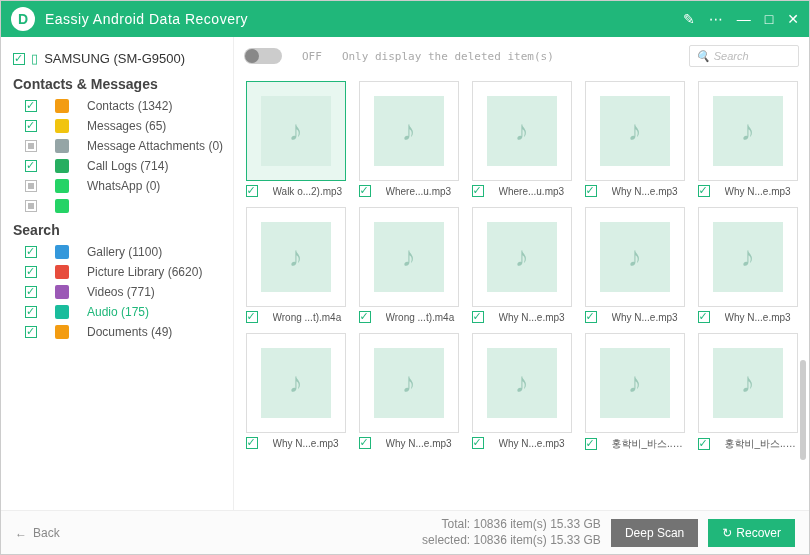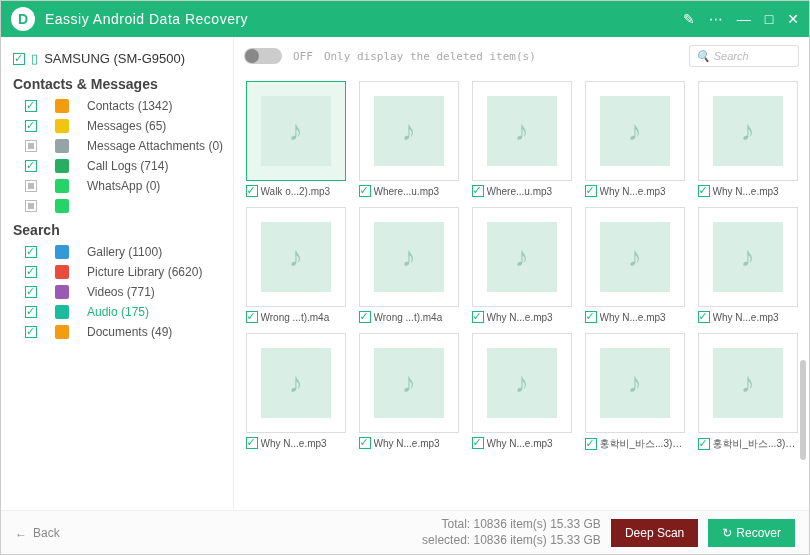--- a/index.html
+++ b/index.html
@@ -26,40 +26,40 @@
 .ic-msg{background:#f1c40f}
 .ic-attach{background:#95a5a6}
 .ic-call{background:#27ae60}
 .ic-wa{background:#25d366}
 .ic-gallery{background:#3498db}
 .ic-piclib{background:#e74c3c}
 .ic-video{background:#9b59b6}
 .ic-audio{background:#1abc9c}
 .ic-doc{background:#f39c12}
 .main{flex:1;display:flex;flex-direction:column;border-left:1px solid #eee}
-.toolbar{height:38px;display:flex;align-items:center;padding:0 10px;gap:11px;font-size:11px;color:#888}
+.toolbar{height:38px;display:flex;align-items:center;padding:0 10px;gap:20px;font-size:11px;color:#888}
 .toggle{width:38px;height:16px;background:#ccc;border-radius:8px;position:relative}
 .toggle::after{content:"";position:absolute;width:14px;height:14px;background:#888;border-radius:50%;top:1px;left:1px}
 .toggle-lbl{font-family:monospace;font-size:11px;color:#aaa}
 .search{margin-left:auto;width:110px;height:22px;border:1px solid #ddd;border-radius:2px;padding:0 6px;font-size:11px;font-style:italic;color:#bbb;display:flex;align-items:center;gap:4px}
 .grid{flex:1;overflow-y:auto;padding:6px 10px;display:grid;grid-template-columns:repeat(5,1fr);gap:10px 10px;align-content:start}
 .item{display:flex;flex-direction:column;align-items:center;gap:4px}
 .thumb{width:100px;height:100px;border:1px solid #ddd;display:flex;align-items:center;justify-content:center;background:#fff}
 .thumb.sel{border:1px solid #20b77a;background:#e8f7f0}
 .thumb-inner{width:70px;height:70px;background:#d9efe5;display:flex;align-items:center;justify-content:center}
 .note-icon{font-size:28px;color:#9cc9b8}
-.item-label{display:flex;align-items:center;gap:3px;font-size:10px;color:#555;width:100px}
+.item-label{display:flex;align-items:center;gap:15px;font-size:10px;color:#555;width:100px}
 .item-label .fn{overflow:hidden;text-overflow:ellipsis;white-space:nowrap;flex:1}
 .scrollbar{position:absolute;right:4px;top:80px;bottom:48px;width:6px}
 .scrollbar-thumb{position:absolute;width:6px;background:#ccc;border-radius:3px;top:280px;height:100px}
 .footer{height:44px;border-top:1px solid #eee;display:flex;align-items:center;padding:0 14px;gap:10px;font-size:11px;color:#888;background:#fbfbfb}
 .back{display:flex;align-items:center;gap:6px;color:#888;cursor:pointer;font-size:12px}
 .stats{flex:1;text-align:right;font-family:monospace;font-size:12px;line-height:1.3}
 .btn{height:28px;padding:0 14px;border:none;color:#fff;font-size:12px;cursor:pointer;display:flex;align-items:center;gap:4px}
-.btn-deep{background:#7f1d1d}
+.btn-deep{background:#737373}
 .btn-rec{background:#20b77a}
 </style>
 </head>
 <body>
 
 <div class="window">
   <div class="titlebar">
     <div class="logo">D</div>
     <div class="title">Eassiy Android Data Recovery</div>
     <div class="titlebar-right">

